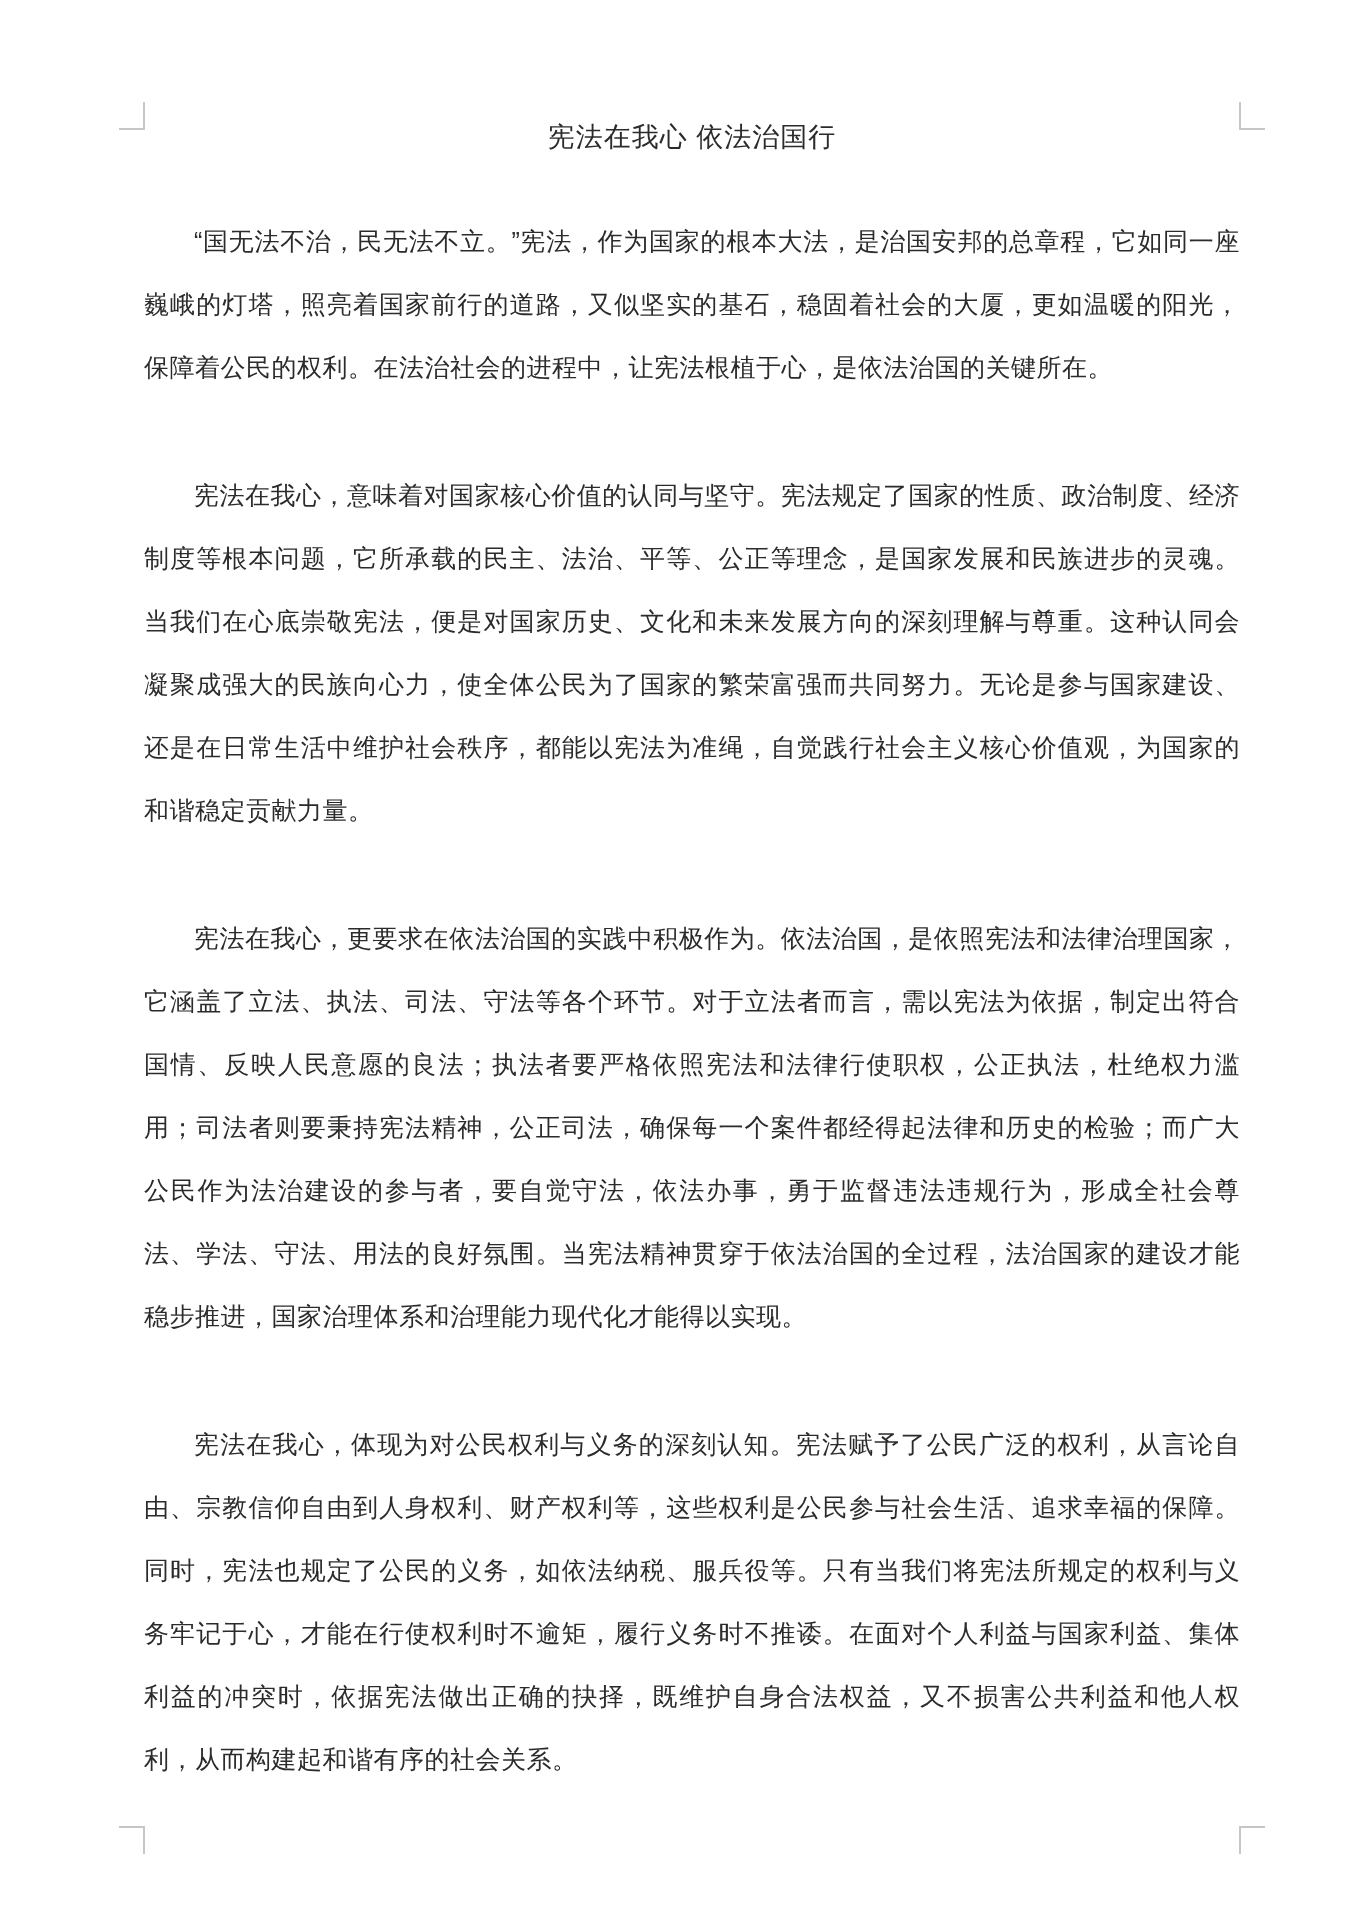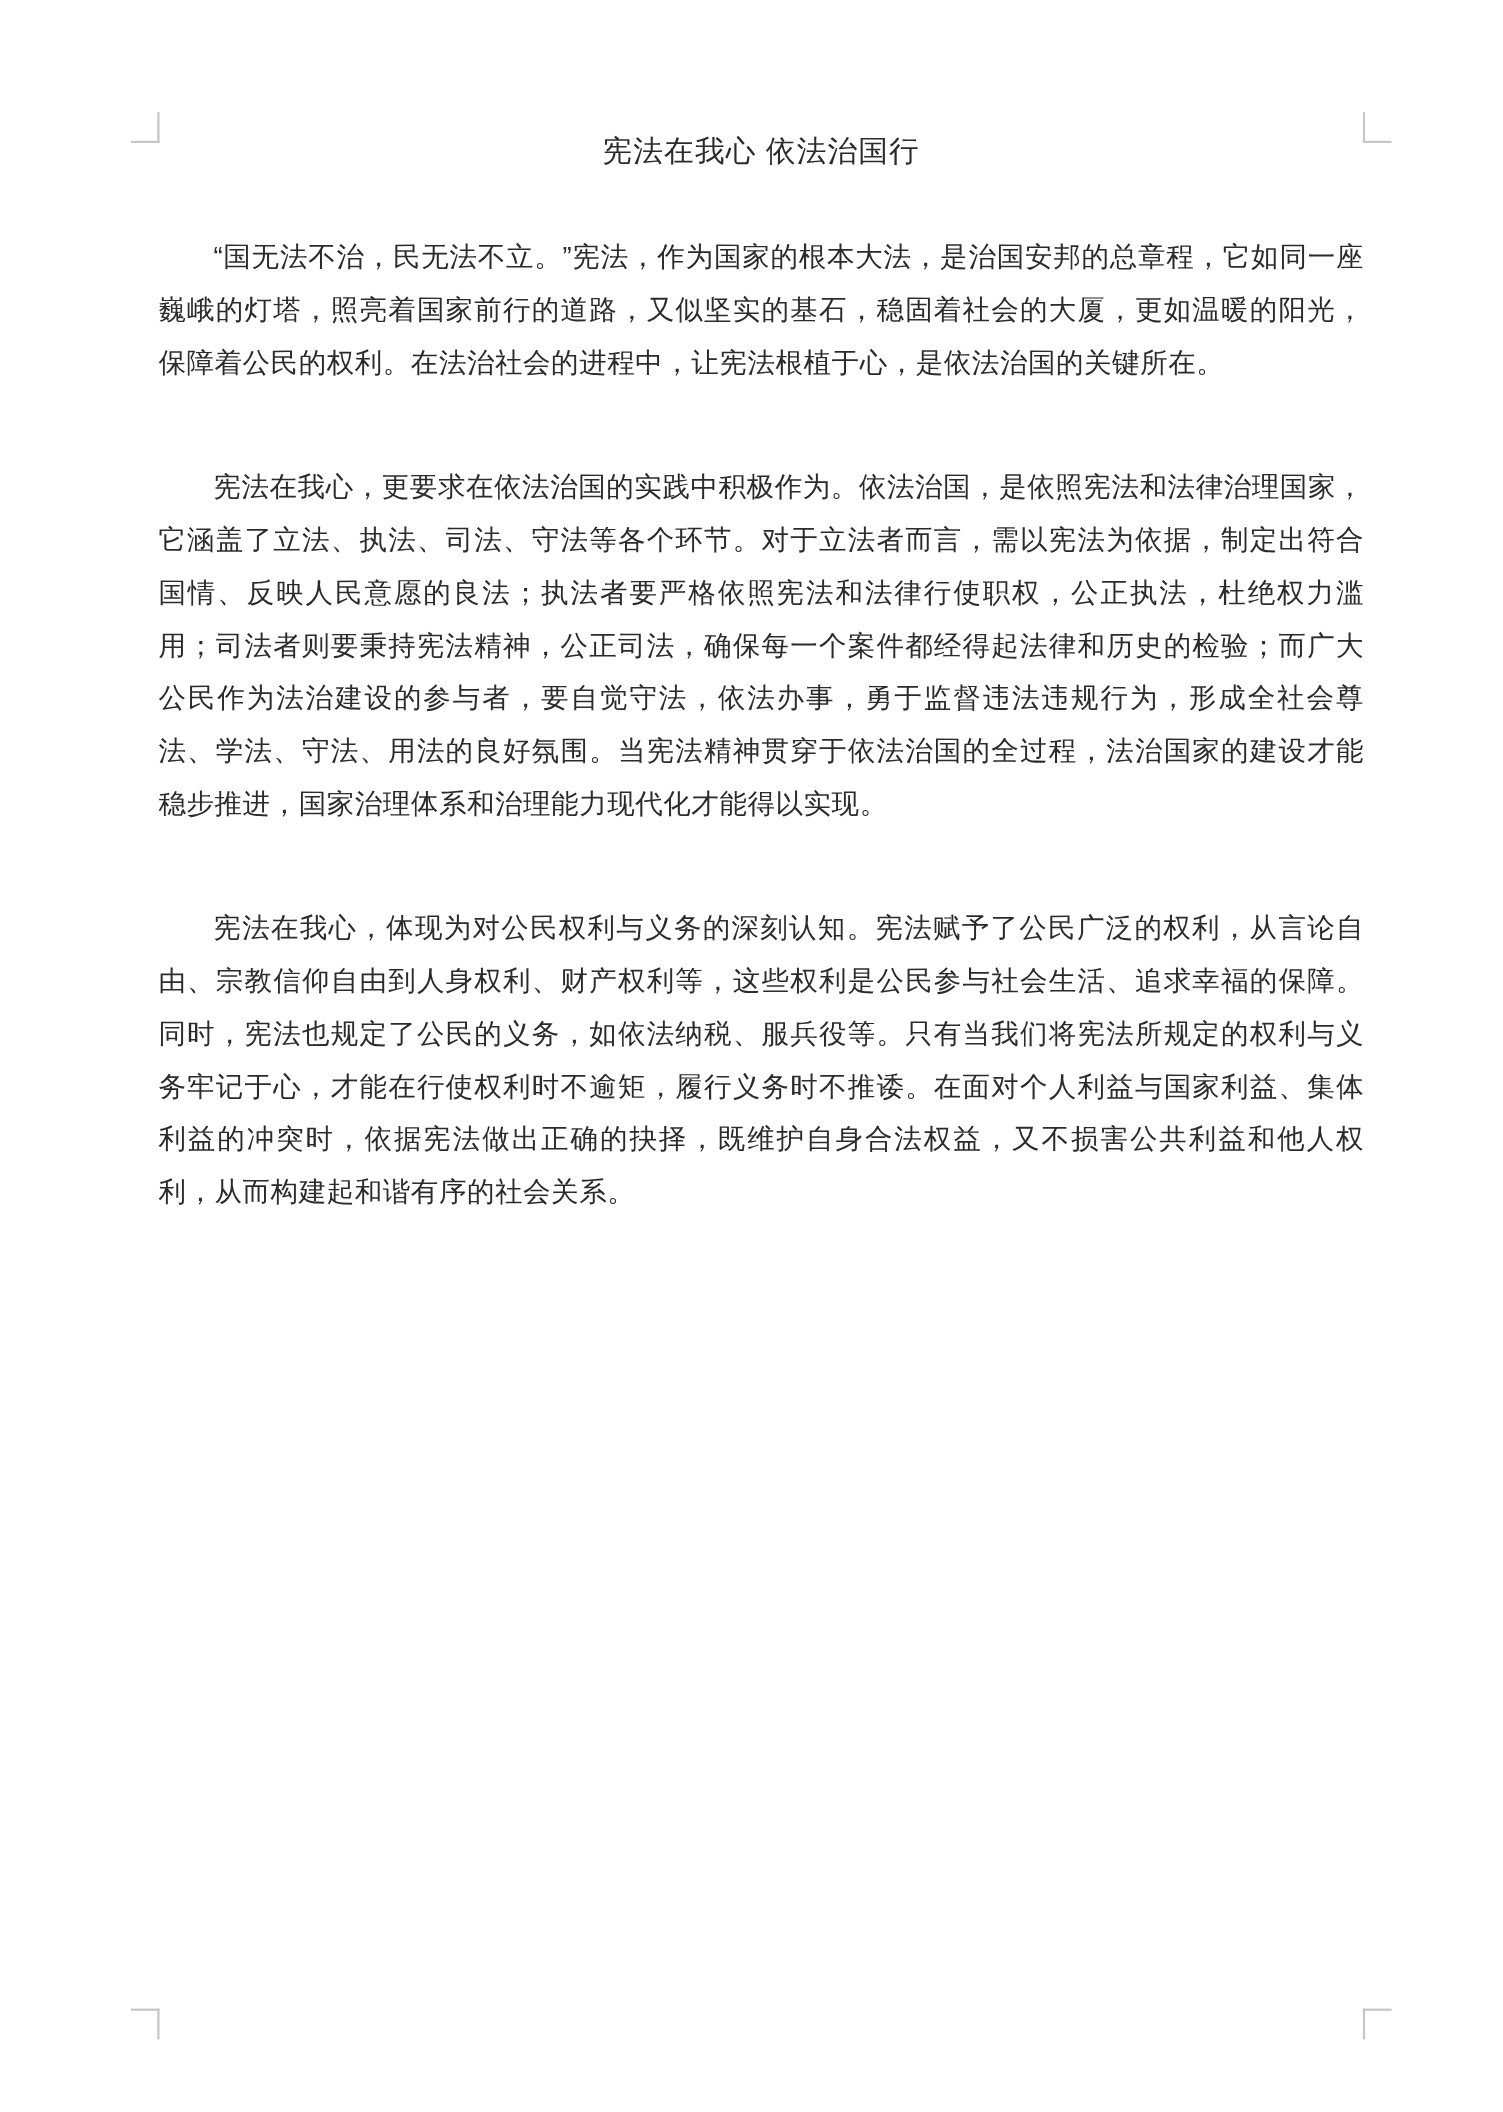--- a/index.html
+++ b/index.html
@@ -27,21 +27,21 @@
     margin: 0;
     font-size: 27px;
     font-weight: 400;
     line-height: 36px;
     text-align: center;
     letter-spacing: 1px;
   }
   .body-text p {
     margin: 0 0 65px 0;
     font-size: 25px;
-    line-height: 48px;
+    line-height: 63px;
     text-align: justify;
     text-indent: 2em;
     letter-spacing: 0.5px;
   }
   .body-text p:first-child {
     margin-top: 55px;
   }
   .body-text p:last-child {
     margin-bottom: 0;
   }
@@ -65,18 +65,19 @@
   <span class="crop-mark tl"></span>
   <span class="crop-mark tr"></span>
   <span class="crop-mark bl"></span>
   <span class="crop-mark br"></span>
 
   <div class="content">
     <h1 class="doc-title">宪法在我心 依法治国行</h1>
 
     <div class="body-text">
       <p>“国无法不治，民无法不立。”宪法，作为国家的根本大法，是治国安邦的总章程，它如同一座巍峨的灯塔，照亮着国家前行的道路，又似坚实的基石，稳固着社会的大厦，更如温暖的阳光，保障着公民的权利。在法治社会的进程中，让宪法根植于心，是依法治国的关键所在。</p>
+      <p>宪法在我心，意味着对国家核心价值的认同与坚守。宪法规定了国家的性质、政治制度、经济制度等根本问题，它所承载的民主、法治、平等、公正等理念，是国家发展和民族进步的灵魂。当我们在心底崇敬宪法，便是对国家历史、文化和未来发展方向的深刻理解与尊重。这种认同会凝聚成强大的民族向心力，使全体公民为了国家的繁荣富强而共同努力。无论是参与国家建设、还是在日常生活中维护社会秩序，都能以宪法为准绳，自觉践行社会主义核心价值观，为国家的和谐稳定贡献力量。</p>
       <p>宪法在我心，更要求在依法治国的实践中积极作为。依法治国，是依照宪法和法律治理国家，它涵盖了立法、执法、司法、守法等各个环节。对于立法者而言，需以宪法为依据，制定出符合国情、反映人民意愿的良法；执法者要严格依照宪法和法律行使职权，公正执法，杜绝权力滥用；司法者则要秉持宪法精神，公正司法，确保每一个案件都经得起法律和历史的检验；而广大公民作为法治建设的参与者，要自觉守法，依法办事，勇于监督违法违规行为，形成全社会尊法、学法、守法、用法的良好氛围。当宪法精神贯穿于依法治国的全过程，法治国家的建设才能稳步推进，国家治理体系和治理能力现代化才能得以实现。</p>
       <p>宪法在我心，体现为对公民权利与义务的深刻认知。宪法赋予了公民广泛的权利，从言论自由、宗教信仰自由到人身权利、财产权利等，这些权利是公民参与社会生活、追求幸福的保障。同时，宪法也规定了公民的义务，如依法纳税、服兵役等。只有当我们将宪法所规定的权利与义务牢记于心，才能在行使权利时不逾矩，履行义务时不推诿。在面对个人利益与国家利益、集体利益的冲突时，依据宪法做出正确的抉择，既维护自身合法权益，又不损害公共利益和他人权利，从而构建起和谐有序的社会关系。</p>
     </div>
   </div>
 
 </div>
 
 </body></html>

